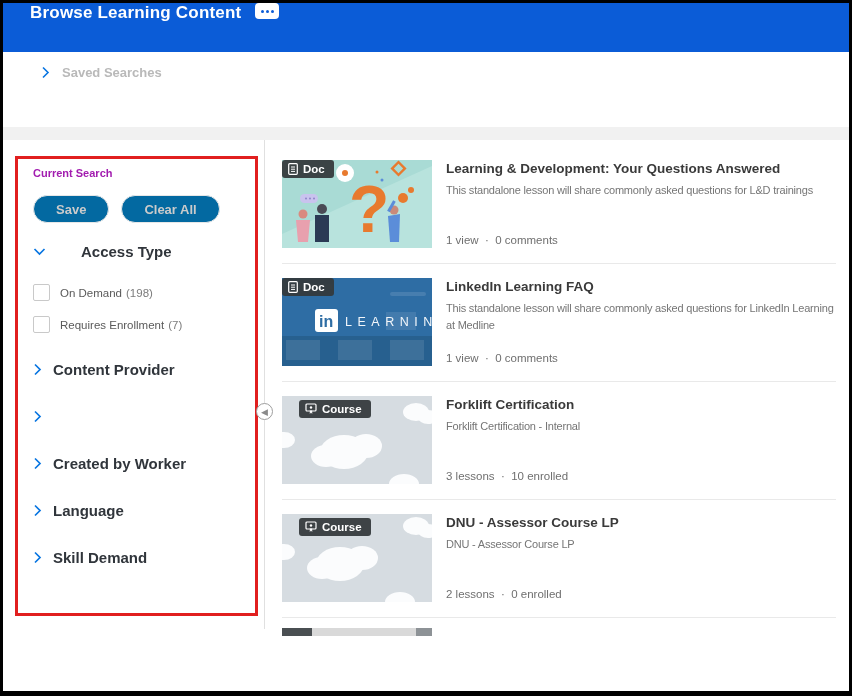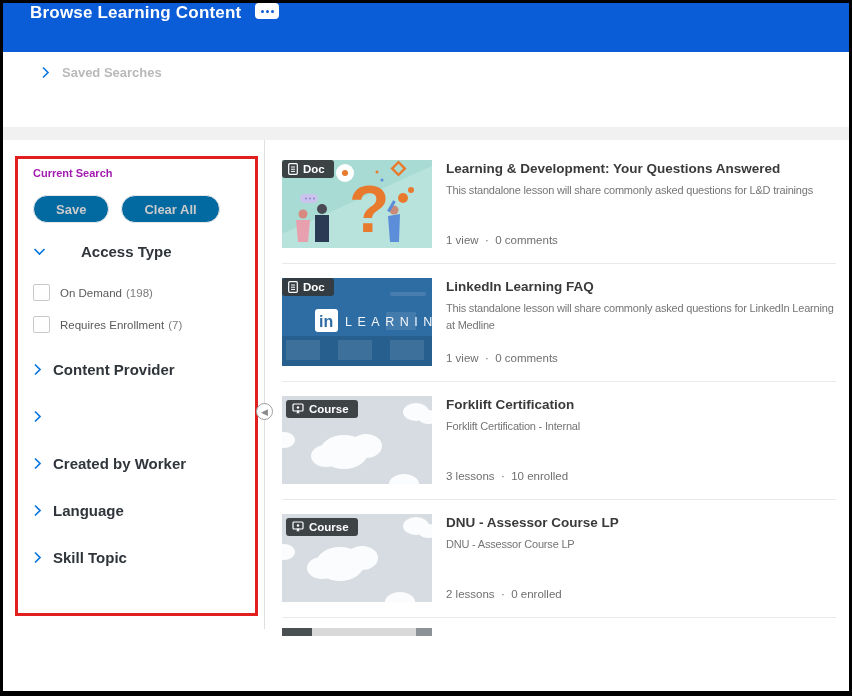--- a/index.html
+++ b/index.html
@@ -56,21 +56,21 @@
   .section-row{display:flex; align-items:center; margin-top:26px; height:21px; cursor:pointer;}
   .section-row .lbl{margin-left:11px; font-size:15px; font-weight:bold; color:#30353b;}
   .chev{flex:none; display:block;}
   
   .main{flex:1; padding:6px 13px 0 18px; min-width:0;}
   .card{display:flex; padding:14px 0 15px 0; border-bottom:1px solid #e9e9e9; cursor:pointer;}
   .thumb{position:relative; width:150px; height:88px; flex:none; margin-right:14px; overflow:hidden; background:#d6dce1;}
   .thumb svg{display:block;}
   .badge{position:absolute; top:0; left:0; display:flex; align-items:center; gap:5px;
          background:rgba(52,57,60,.94); border-radius:3px; padding:3px 9px 3px 6px;}
-  .badge--inset{top:4px; left:4px;}
+  .badge--inset{top:4px; left:17px;}
   .badge-txt{color:#fff; font-size:11.5px; font-weight:bold;}
   .card-body{position:relative; flex:1; min-width:0; height:88px;}
   .card-title{font-size:13.5px; font-weight:bold; color:#3a3a3a; margin-top:1px;}
   .card-desc{font-size:11px; letter-spacing:-.2px; line-height:1.5; color:var(--text-gray);
              margin-top:6px; max-width:398px;}
   .card-meta{position:absolute; bottom:2px; left:0; font-size:11.5px; color:#6f6f6f; white-space:pre;}
   .sliver{margin-top:10px; width:150px; height:8px; background:#d9d9d9; position:relative;}
   .sliver .s-l{position:absolute; left:0; top:0; width:30px; height:8px; background:#4a4f52;}
   .sliver .s-r{position:absolute; right:0; top:0; width:16px; height:8px; background:#8d9296;}
 </style>
@@ -149,21 +149,21 @@
         <div class="section-row">
           <svg class="chev" width="9" height="13" viewBox="0 0 9 13">
               <polyline points="2,1.5 7,6.5 2,11.5" fill="none" stroke="var(--accent-blue)" stroke-width="1.7"></polyline>
             </svg>
           <span class="lbl">Language</span>
         </div>
         <div class="section-row">
           <svg class="chev" width="9" height="13" viewBox="0 0 9 13">
               <polyline points="2,1.5 7,6.5 2,11.5" fill="none" stroke="var(--accent-blue)" stroke-width="1.7"></polyline>
             </svg>
-          <span class="lbl">Skill Topic</span>
+          <span class="lbl">Skill Demand</span>
         </div>
       </div>
     </aside>
 
     <main class="main">
 
       <div class="card">
         <div class="thumb">
           <svg width="150" height="88" viewBox="0 0 150 88">
             <rect width="150" height="88" fill="#a9dbd5"></rect>

